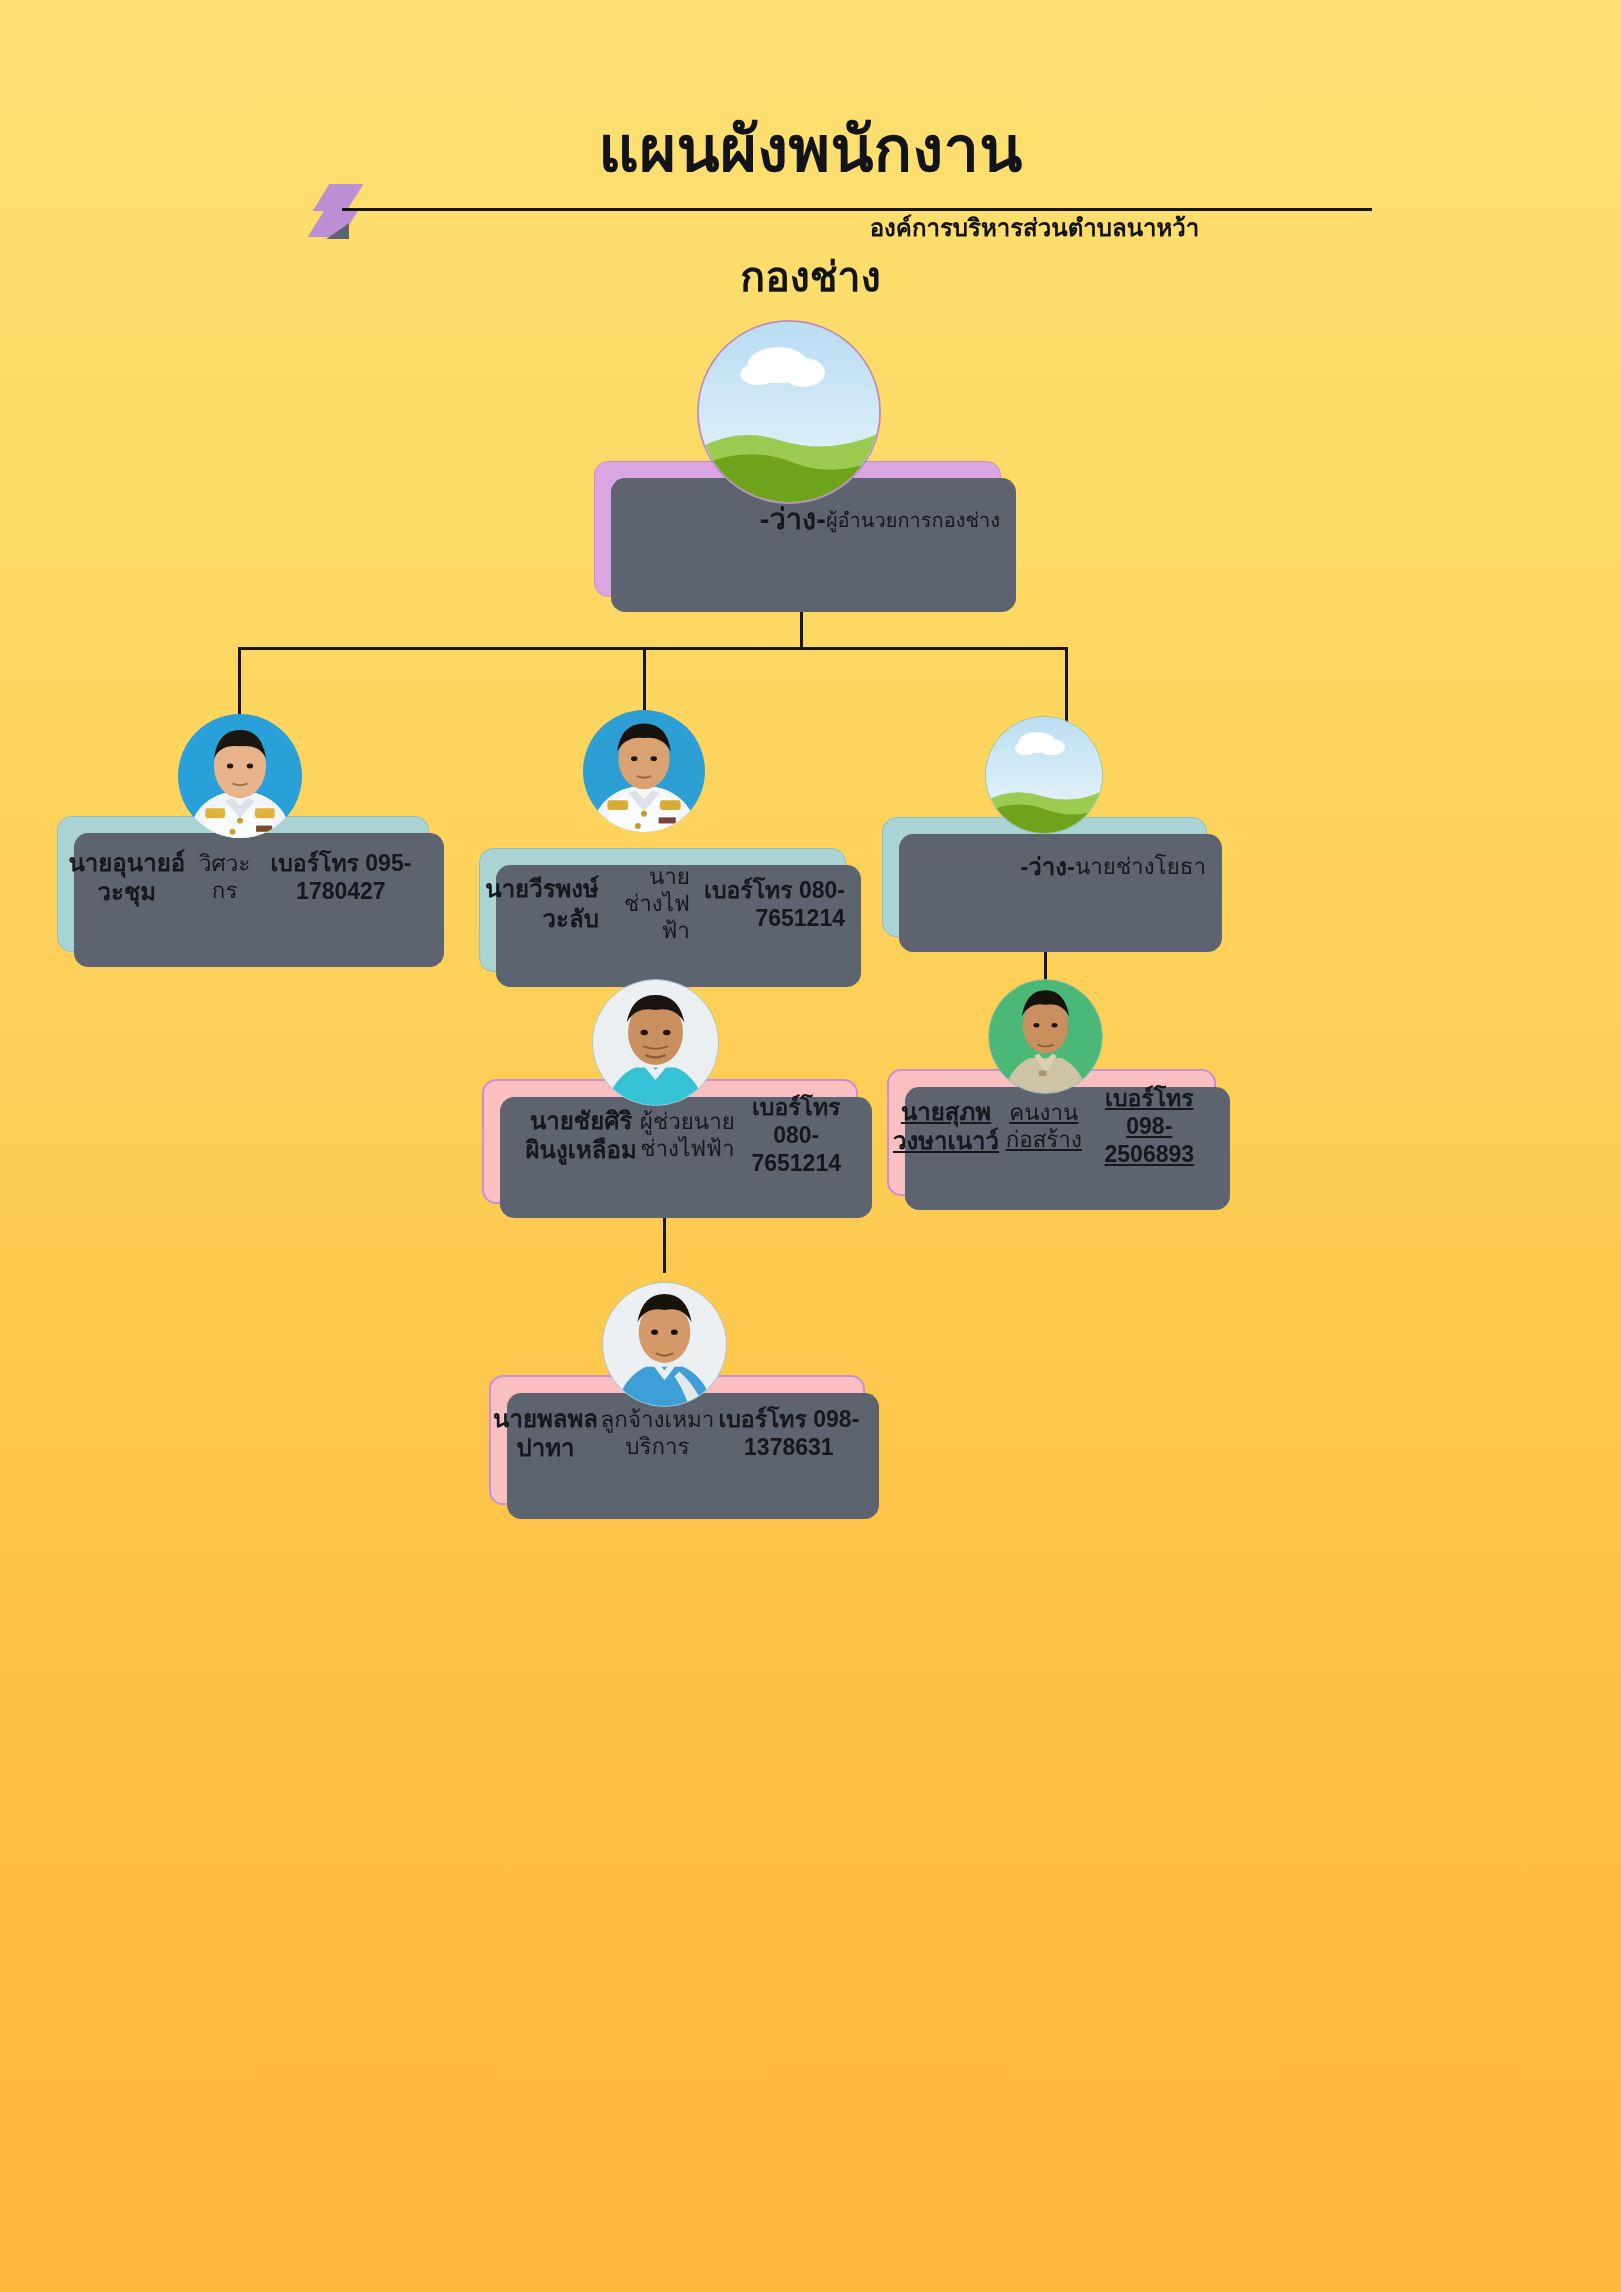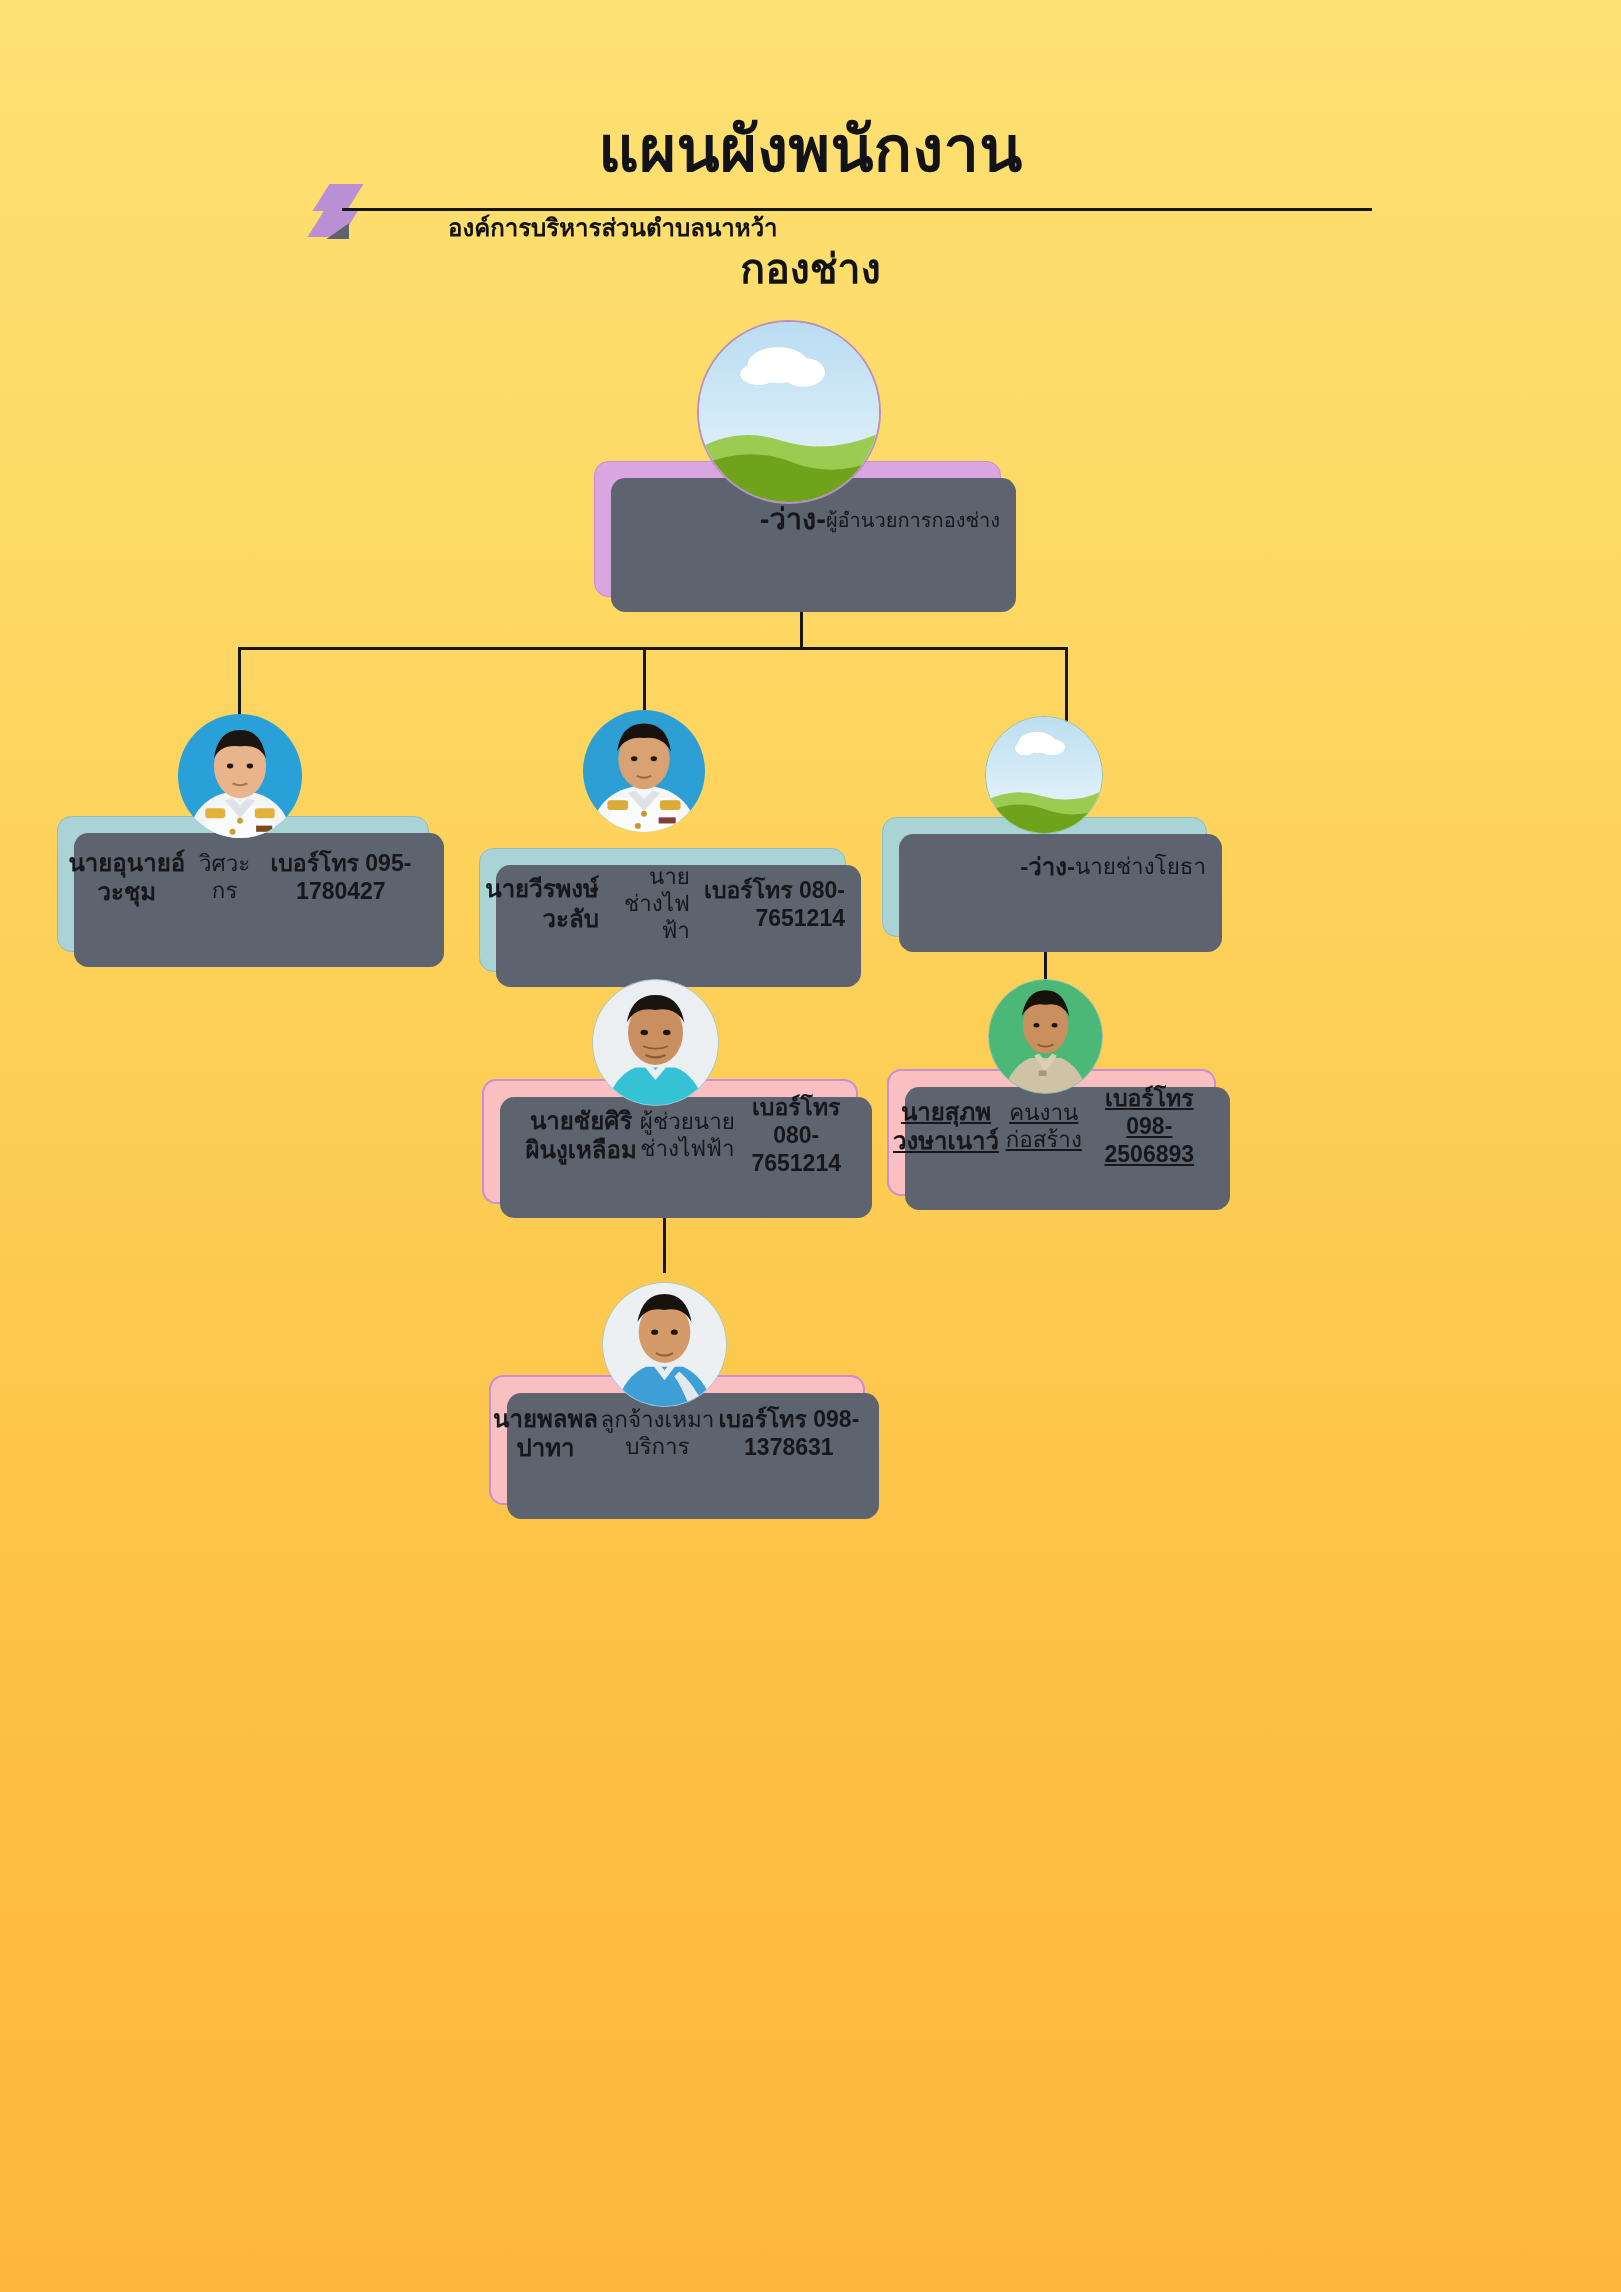--- a/index.html
+++ b/index.html
@@ -78,29 +78,30 @@
     width: 23px; height: 16px;
     background: #5E6370;
     clip-path: polygon(0 100%, 100% 0, 100% 100%);
   }
 
   .header-org {
     position: absolute;
     top: 208px;
     left: 0;
     width: 1621px;
+    text-align: center;
     font-size: 24px;
     font-weight: 700;
     color: #111318;
     padding-left: 448px;
   }
 
   .header-sub {
     position: absolute;
-    top: 236px;
+    top: 244px;
     left: 0;
     width: 1621px;
     text-align: center;
     font-size: 41px;
     font-weight: 700;
     color: #111318;
   }
 
   
   .line { position: absolute; background: #16161a; }

